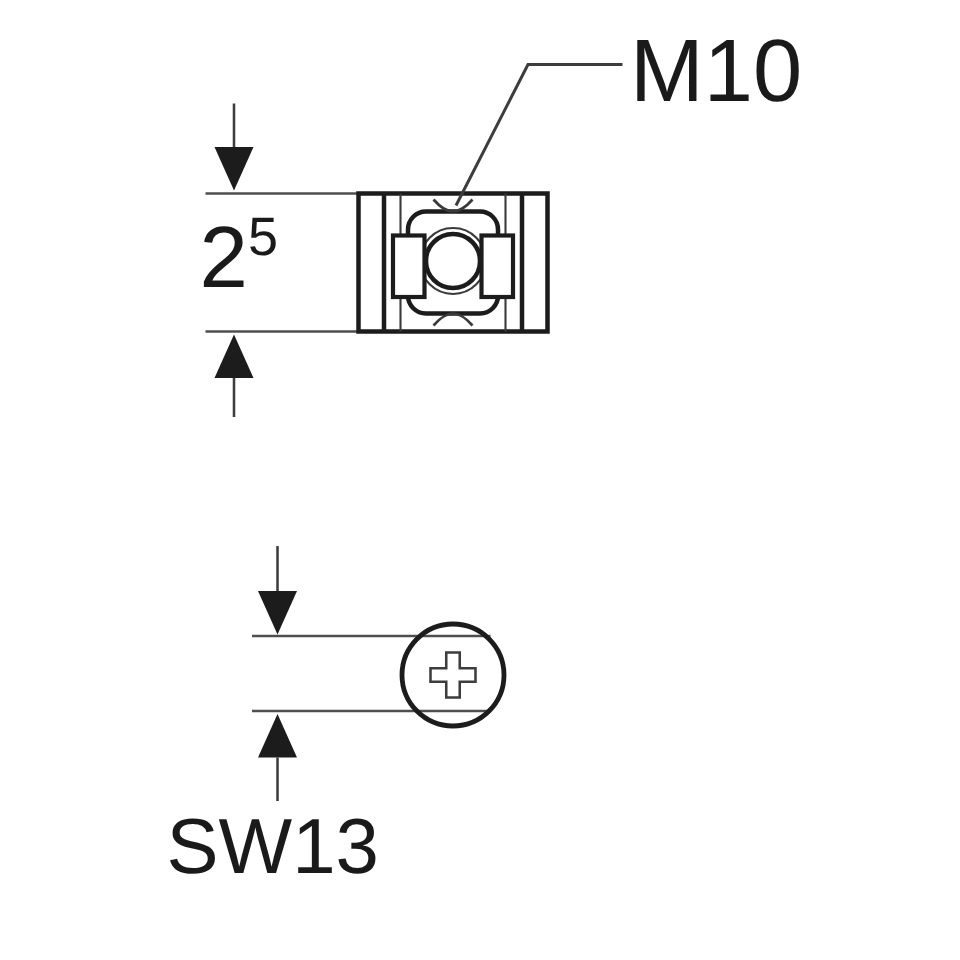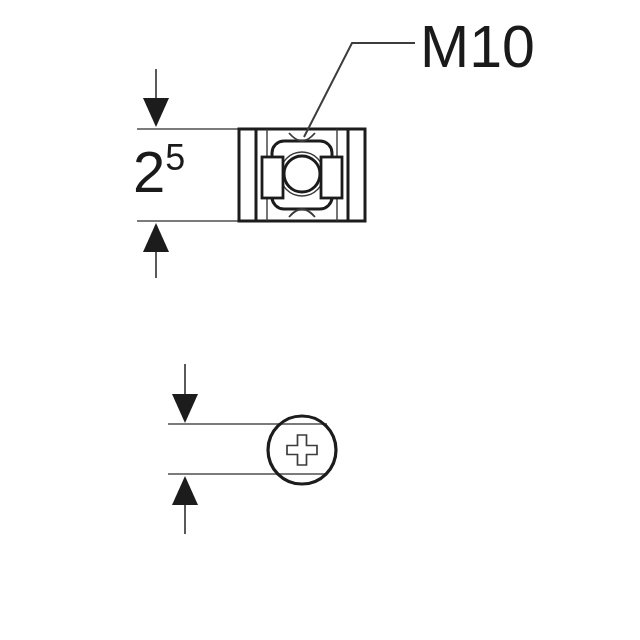--- a/index.html
+++ b/index.html
@@ -99,14 +99,15 @@
     </g>
   </svg>
 
   <div class="label label-m10">M10</div>
 
   <div class="label label-height">
     <span>2</span>
     <span class="sup">5</span>
   </div>
 
+  <div class="label label-sw">SW13</div>
 
 </div>
 
 </body></html>

